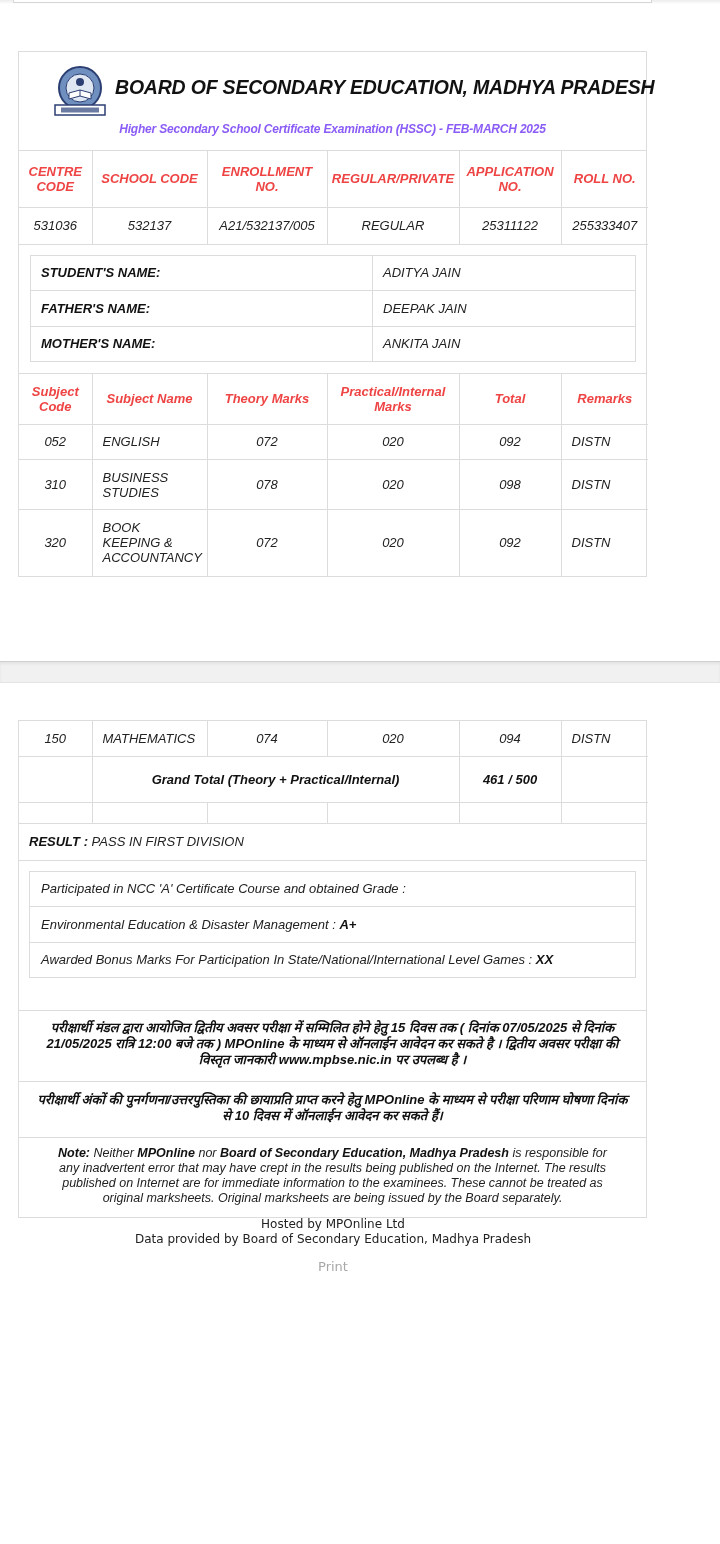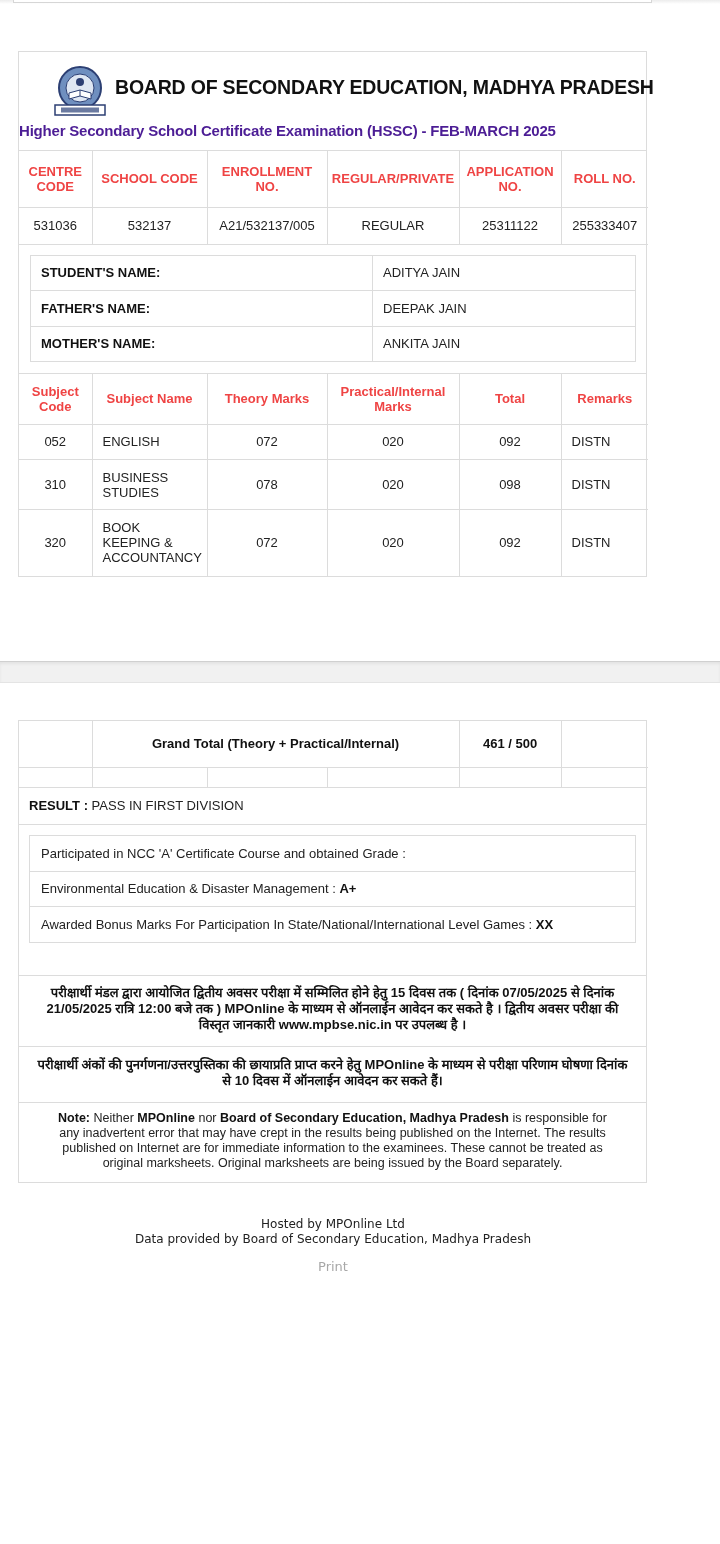--- a/index.html
+++ b/index.html
@@ -2,28 +2,28 @@
 <html><head>
 <meta charset="utf-8">
 <style>
   * { box-sizing: border-box; margin: 0; padding: 0; }
   html, body { width: 720px; height: 1544px; background: #ffffff; overflow: hidden; }
   body { font-family: "Liberation Sans", "DejaVu Sans", sans-serif; color: #111; position: relative; }
 
   .top-stub { position: absolute; top: 0; left: 13px; width: 639px; height: 3px; border: 1px solid #d6d6d6; border-top: none; background: #fff; }
   .top-shade { position: absolute; top: 0; left: 0; width: 720px; height: 4px; background: linear-gradient(#ececec, #fff); }
 
-  .card { position: absolute; left: 18px; width: 629px; border: 1px solid #dcdcdc; background: #fff; }
+  .card { position: absolute; left: 18px; width: 629px; border: 1px solid #dcdcdc; background: #fff; font-style: italic; }
   #card1 { top: 51px; }
   #card2 { top: 720px; }
 
   .header { height: 99px; border-bottom: 1px solid #dcdcdc; position: relative; }
   .logo { position: absolute; left: 33px; top: 13px; width: 56px; height: 52px; }
   .board-title { position: absolute; left: 96px; top: 24px; font-size: 19.5px; font-weight: bold; letter-spacing: -0.2px; color: #111; white-space: nowrap; }
-  .exam-title { position: absolute; left: 0; right: 0; top: 70px; font-size: 15px; font-weight: bold; letter-spacing: -0.2px; color: #4c1d95; white-space: nowrap; }
+  .exam-title { position: absolute; left: 0; right: 0; top: 70px; text-align: center; font-size: 12px; font-weight: bold; letter-spacing: -0.2px; color: #8b5cf6; white-space: nowrap; }
 
   table { border-collapse: collapse; width: 100%; table-layout: fixed; }
   td, th { border: 1px solid #dcdcdc; font-size: 13px; font-weight: normal; color: #222; }
   th { font-weight: bold; color: #ef4444; }
 
   .info-table th, .info-table td { text-align: center; }
   .info-table th { height: 56px; line-height: 15px; padding: 0 4px; }
   .info-table td { height: 37px; }
   .info-table tr:first-child > * { border-top: none; }
   .info-table tr > *:first-child { border-left: none; }
@@ -185,20 +185,28 @@
   <table class="marks marks2">
     <colgroup>
         <col style="width:73px">
         <col style="width:115px">
         <col style="width:120px">
         <col style="width:132px">
         <col style="width:102px">
         <col style="width:87px">
       </colgroup>
     <tbody>
+        <tr>
+      <td>150</td>
+      <td class="left">MATHEMATICS</td>
+      <td>074</td>
+      <td>020</td>
+      <td>094</td>
+      <td class="left">DISTN</td>
+    </tr>
     <tr>
       <td class="gt"></td>
       <td class="gt" colspan="3">Grand Total (Theory + Practical/Internal)</td>
       <td class="gt">461 / 500</td>
       <td class="gt"></td>
     </tr>
     <tr>
       <td class="empty"></td>
       <td class="empty"></td>
       <td class="empty"></td>

